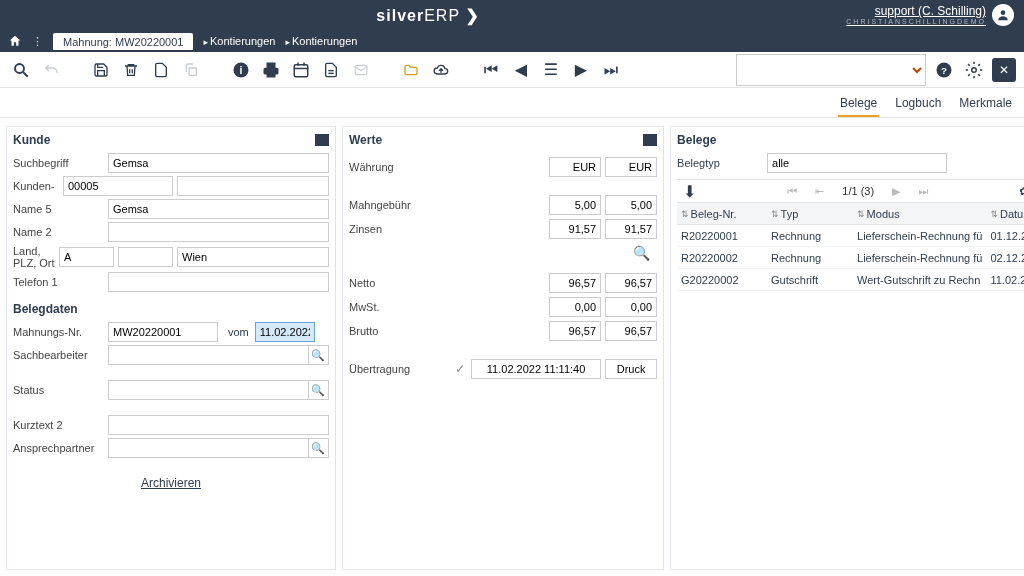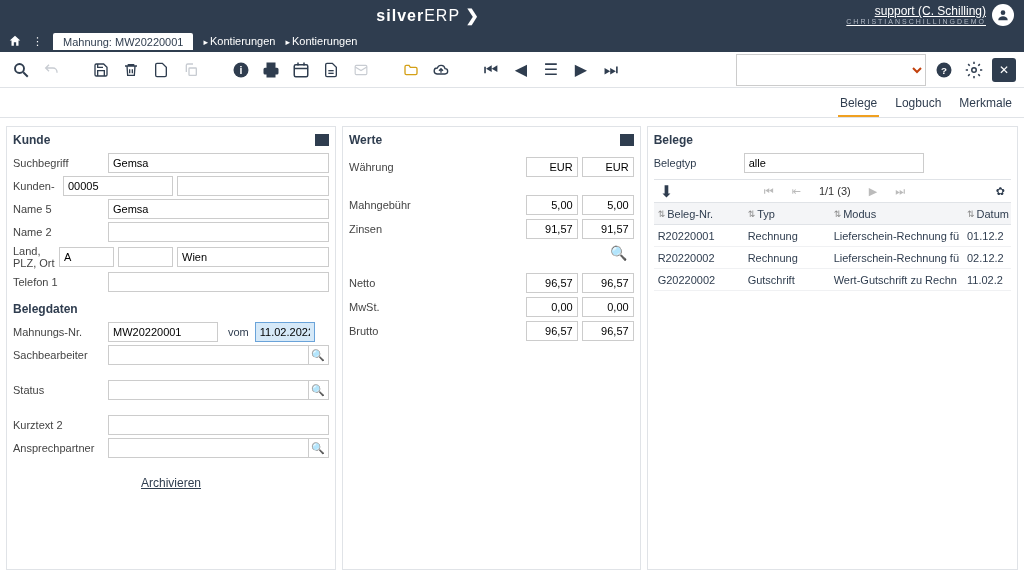--- a/index.html
+++ b/index.html
@@ -344,20 +344,26 @@
         </div>
       </div>
     <div class="frow">
         <label>Brutto</label>
         <div class="pair" style="margin-left:auto">
           <input class="sm" value="96,57" style="">
           <input class="sm" value="96,57" style="">
         </div>
       </div>
     <div style="height:14px"></div>
+    <div class="frow transfer">
+        <label>Übertragung</label>
+        <span class="check" style="color:#888">✓</span>
+        <input class="dt" value="11.02.2022 11:11:40" style="">
+        <input class="mode" value="Druck" style="">
+      </div>
   </div>
 
   <div class="panel belege">
     <div class="panel-head">
       <h3>Belege</h3>
 
     </div>
     <div class="filter">
         <label>Belegtyp</label>
         <input value="alle" style="">

